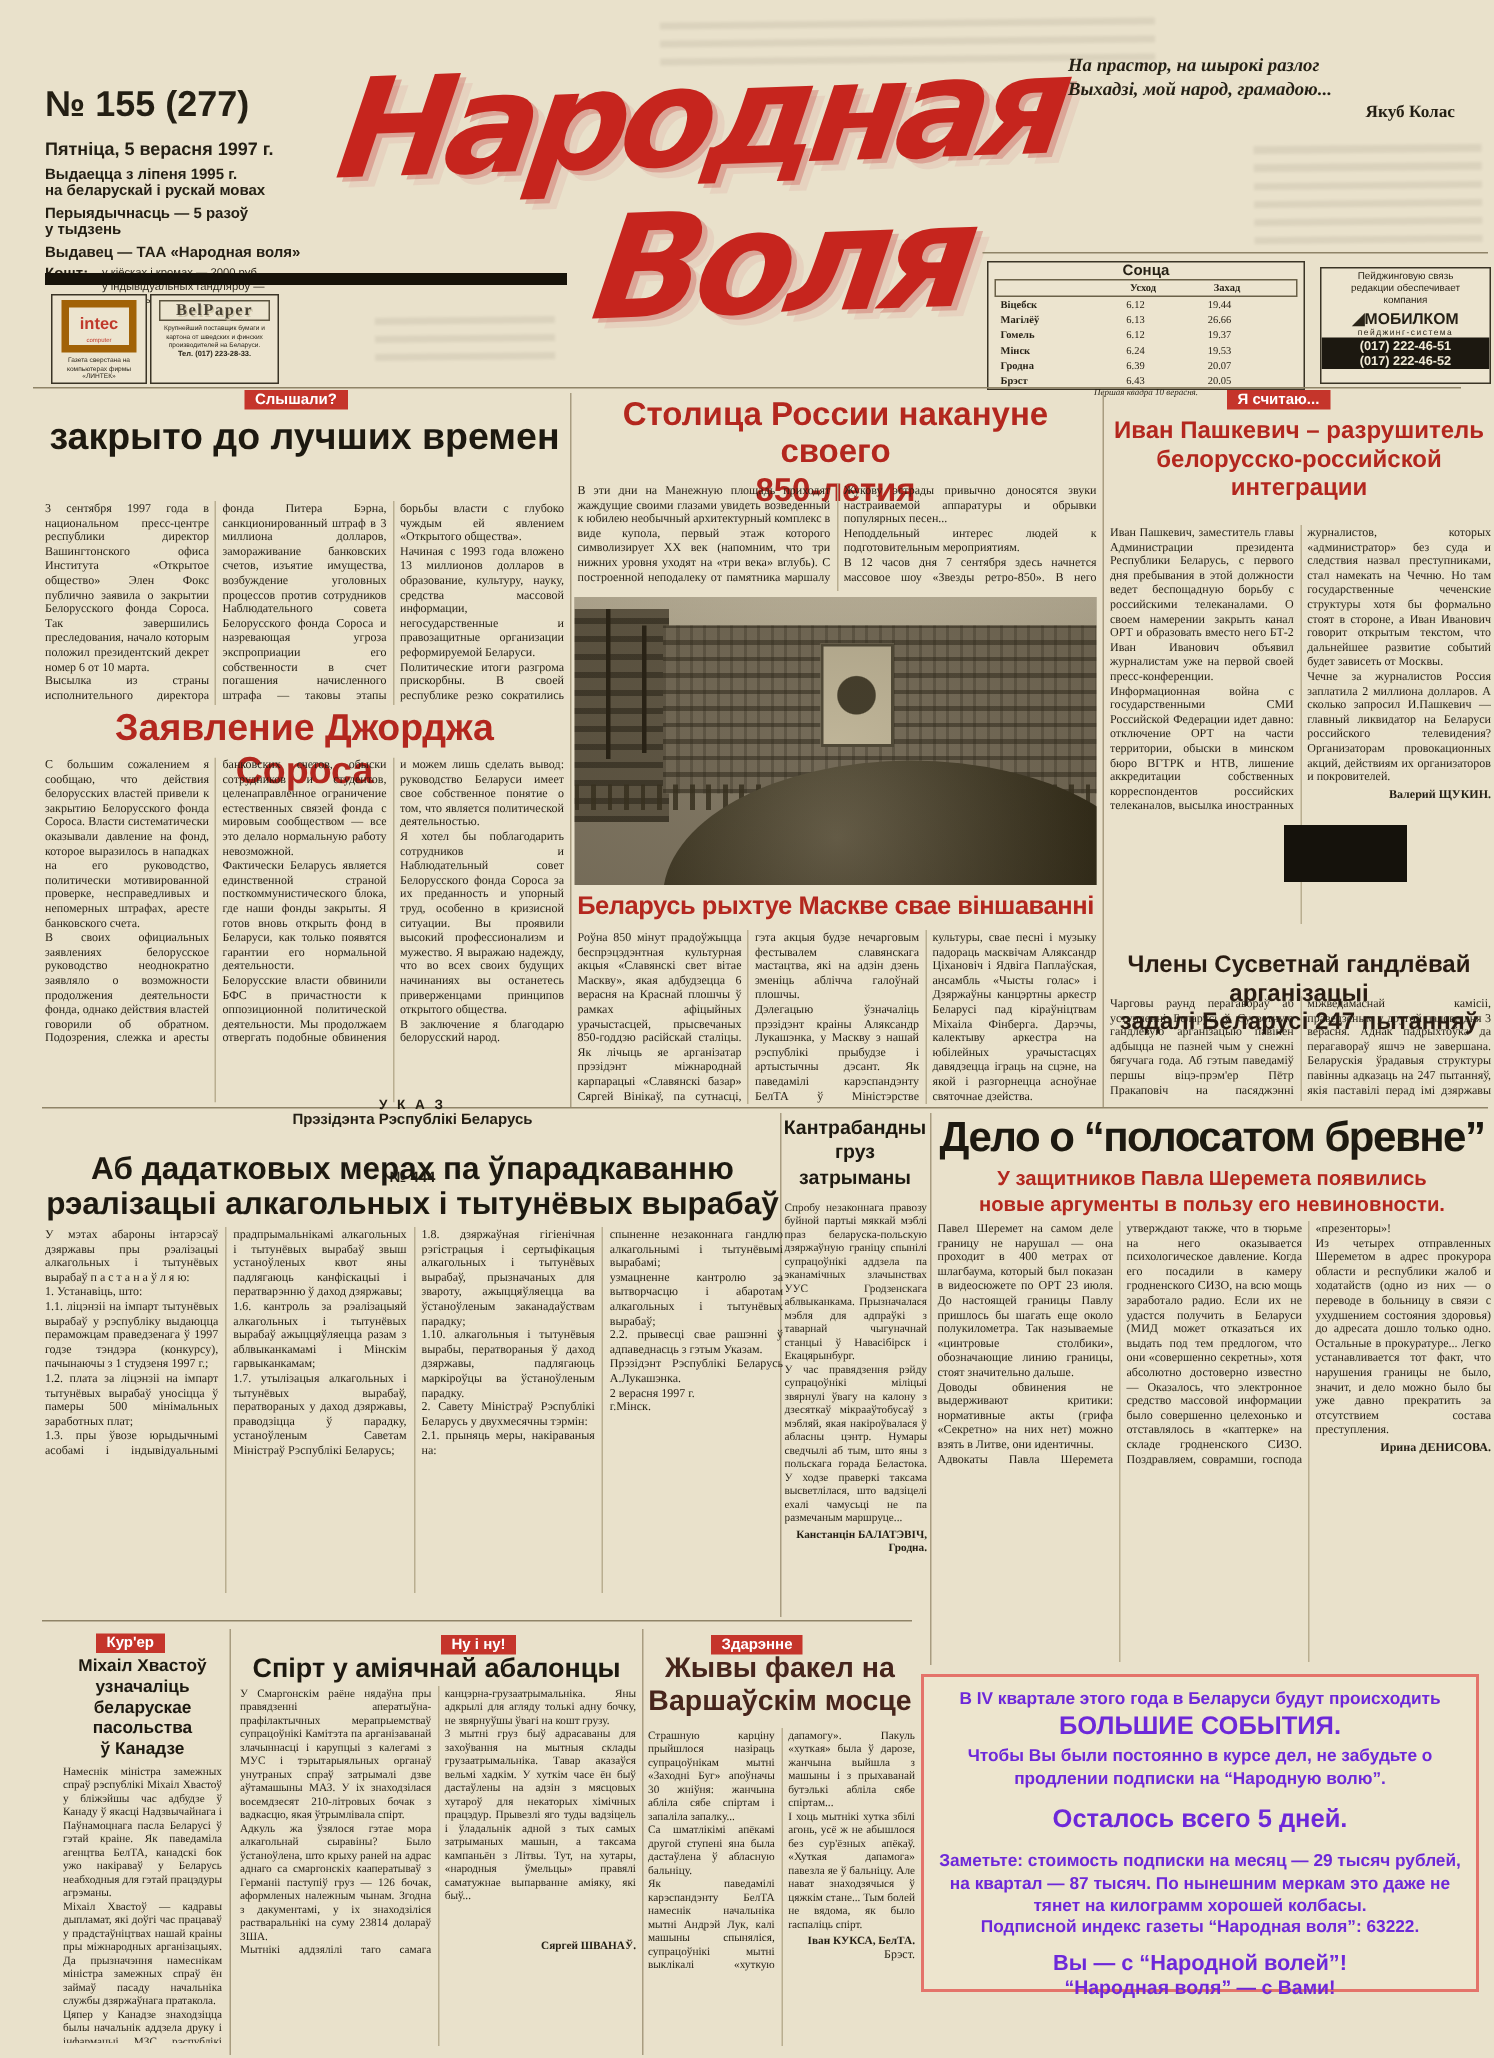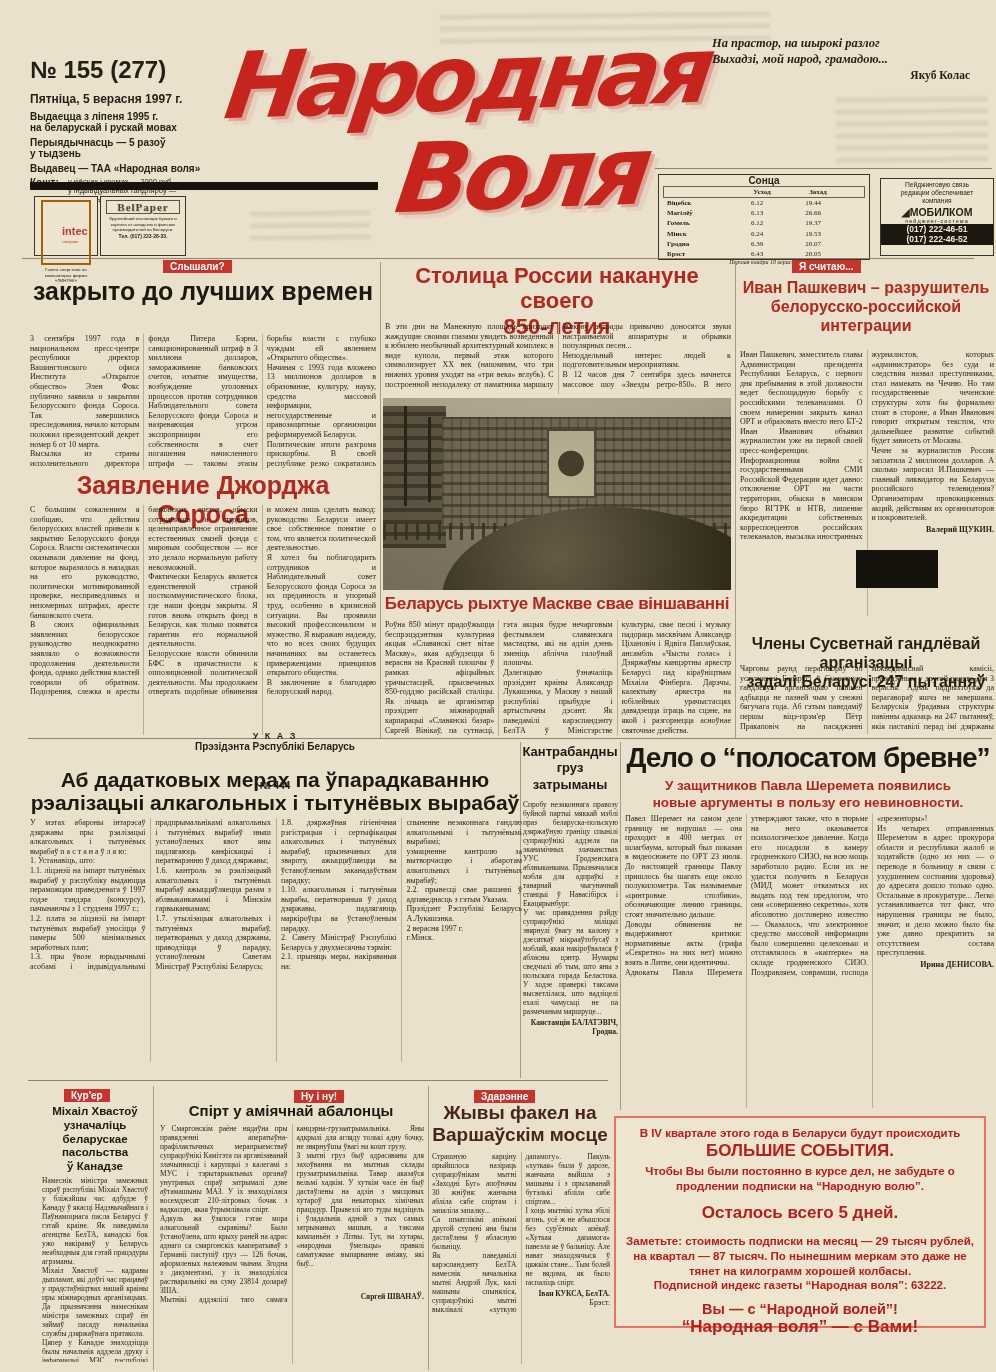--- a/index.html
+++ b/index.html
@@ -41,21 +41,21 @@
            background:radial-gradient(circle at 35% 28%,#6d6550,#2b2615 70%);}
   .ph-rail{position:absolute;left:0;right:0;bottom:26%;height:9%;
            background:repeating-linear-gradient(90deg,#352f1f 0 3px,transparent 3px 11px);opacity:.85;}
   .ph-lamp{position:absolute;width:3px;background:#221d13;}
   .ph-grain{position:absolute;inset:0;background:radial-gradient(rgba(70,58,35,.12),rgba(60,50,30,.3));}
   
   .sun-row{display:flex;font-size:7px;line-height:1.45;}
   .sun-city{width:62px;font-weight:bold;padding-left:8px;}
   .sun-v{width:56px;text-align:center;}
   
-  .adbox{border:2px solid #e4736a;color:#b91c1c;text-align:center;font-family:"Liberation Sans",sans-serif;
+  .adbox{border:2px solid #e4736a;color:#6d28d9;text-align:center;font-family:"Liberation Sans",sans-serif;
          font-weight:bold;background:#ede5ce;}
 </style>
 </head>
 <body>
 
 <div id="page">
 
   <div class="ghost" style="left:440px;top:6px;width:330px;height:36px;"></div>
   <div class="ghost" style="left:836px;top:92px;width:152px;height:70px;"></div>
   <div class="ghost" style="left:250px;top:210px;width:120px;height:30px;"></div>
@@ -72,21 +72,21 @@
       <div style="font-size:10px;font-weight:bold;width:38px;">Кошт:</div>
       <div class="pre" style="font-size:7.5px;">у кіёсках і кромах — 2000 руб.,
 у індывідуальных гандляроў —
 свабодны.</div>
     </div>
   </div>
 
   <div class="abs" style="left:30px;top:182px;width:348px;height:8px;background:#17130a;"></div>
 
   <div class="abs box" style="left:34px;top:196px;width:62px;height:58px;text-align:center;">
-    <div style="border:2px solid #a16207;margin:3px 6px 2px 6px;padding:19px;">
+    <div style="border:5px solid #a16207;margin:3px 6px 2px 6px;padding:1px;">
       <span class="sans" style="color:#c0392b;font-weight:bold;font-size:11px;">intec</span>
       <div class="sans" style="color:#c0392b;font-size:4px;">computer</div>
     </div>
     <div class="sans" style="font-size:4.4px;line-height:1.3;padding:0 2px;">Газета сверстана на компьютерах фирмы «ЛИНТЕК»</div>
   </div>
 
   <div class="abs box" style="left:100px;top:196px;width:84px;height:58px;text-align:center;">
     <div style="border:1px solid #5a523e;margin:3px 5px 2px 5px;font-family:'Liberation Serif',serif;font-weight:bold;font-size:11px;color:#4a4336;letter-spacing:1px;text-shadow:1px 1px 0 #cfc6ab;">BelPaper</div>
     <div class="sans" style="font-size:4.4px;line-height:1.3;padding:0 3px;">Крупнейший поставщик бумаги и картона от шведских и финских производителей на Беларуси.</div>
     <div class="sans" style="font-size:5px;font-weight:bold;">Тел. (017) 223-28-33.</div>
@@ -213,21 +213,21 @@
   </div>
 
   <div class="abs hl-red" style="left:383px;top:594px;width:348px;font-size:17px;letter-spacing:-.3px;">Беларусь рыхтуе Маскве свае віншаванні</div>
   <div class="abs bodytext cols3" style="left:385px;top:620px;width:346px;height:116px;">
     <span class="pre">Роўна 850 мінут прадоўжыцца беспрэцэдэнтная культурная акцыя «Славянскі свет вітае Маскву», якая адбудзецца 6 верасня на Краснай плошчы ў рамках афіцыйных урачыстасцей, прысвечаных 850-годдзю расійскай сталіцы. Як лічыць яе арганізатар прэзідэнт міжнароднай карпарацыі «Славянскі базар» Сяргей Вінікаў, па сутнасці, гэта акцыя будзе нечарговым фестывалем славянскага мастацтва, які на адзін дзень зменіць аблічча галоўнай плошчы.
 Дэлегацыю ўзначаліць прэзідэнт краіны Аляксандр Лукашэнка, у Маскву з нашай рэспублікі прыбудзе і артыстычны дэсант. Як паведамілі карэспандэнту БелТА ў Міністэрстве культуры, свае песні і музыку падораць масквічам Аляксандр Ціхановіч і Ядвіга Паплаўская, ансамбль «Чысты голас» і Дзяржаўны канцэртны аркестр Беларусі пад кіраўніцтвам Міхаіла Фінберга. Дарэчы, калектыву аркестра на юбілейных урачыстасцях давядзецца іграць на сцэне, на якой і разгорнецца асноўнае святочнае дзейства.
 Акцыя «Славянскі свет вітае Маскву» з самага цэнтра расійскай сталіцы будзе паказана ў прамым тэлеэфіры. На сувязь з маскоўскай тэлестудыяй выйдуць сталіцы дзесяці славянскіх дзяржаў. Як паведамілі карэспандэнту БелТА ў Нацыянальнай тэлерадыёкампаніі, для тэлемоста ў Беларусі падрыхтаваны немалы сюжэт, дзякуючы якому масквічы змогуць пачуць...</span>
     
   </div>
 
-  <div class="abs" style="left:792px;top:256px;"><span class="label-red">Я считаю...</span></div>
+  <div class="abs" style="left:818px;top:256px;"><span class="label-red">Я считаю...</span></div>
   <div class="abs hl-red pre" style="left:738px;top:278px;width:256px;font-size:16px;line-height:1.2;">Иван Пашкевич – разрушитель
 белорусско-российской
 интеграции</div>
   <div class="abs bodytext cols2" style="left:740px;top:350px;width:254px;height:266px;">
     <span class="pre">Иван Пашкевич, заместитель главы Администрации президента Республики Беларусь, с первого дня пребывания в этой должности ведет беспощадную борьбу с российскими телеканалами. О своем намерении закрыть канал ОРТ и образовать вместо него БТ-2 Иван Иванович объявил журналистам уже на первой своей пресс-конференции.
 Информационная война с государственными СМИ Российской Федерации идет давно: отключение ОРТ на части территории, обыски в минском бюро ВГТРК и НТВ, лишение аккредитации собственных корреспондентов российских телеканалов, высылка иностранных журналистов, которых «администратор» без суда и следствия назвал преступниками, стал намекать на Чечню. Но там государственные чеченские структуры хотя бы формально стоят в стороне, а Иван Иванович говорит открытым текстом, что дальнейшее развитие событий будет зависеть от Москвы.
 Чечне за журналистов Россия заплатила 2 миллиона долларов. А сколько запросил И.Пашкевич — главный ликвидатор на Беларуси российского телевидения? Организаторам провокационных акций, действиям их организаторов и покровителей.</span>
     <div class="byline">Валерий ЩУКИН.</div>
   </div>
   <div class="abs" style="left:856px;top:550px;width:82px;height:38px;background:#15120c;"></div>
@@ -299,21 +299,21 @@
 ў Канадзе</div>
   <div class="abs bodytext" style="left:42px;top:1176px;width:106px;height:186px;font-size:7.5px;">
     <span class="pre">Намеснік міністра замежных спраў рэспублікі Міхаіл Хвастоў у бліжэйшы час адбудзе ў Канаду ў якасці Надзвычайнага і Паўнамоцнага пасла Беларусі ў гэтай краіне. Як паведаміла агенцтва БелТА, канадскі бок ужо накіраваў у Беларусь неабходныя для гэтай працэдуры агрэманы.
 Міхаіл Хвастоў — кадравы дыпламат, які доўгі час працаваў у прадстаўніцтвах нашай краіны пры міжнародных арганізацыях. Да прызначэння намеснікам міністра замежных спраў ён займаў пасаду начальніка службы дзяржаўнага пратакола.
 Цяпер у Канадзе знаходзіцца былы начальнік аддзела друку і інфармацыі МЗС рэспублікі Уладзімір Кабяняў. Ён займаецца падшуканнем памяшкання для беларускай дыпламатычнай місіі.</span>
     
     
   </div>
 
   <div class="abs" style="left:246px;top:1086px;margin-left:48px;"><span class="label-red">Ну і ну!</span></div>
-  <div class="abs hl-black" style="left:158px;top:1102px;width:266px;font-size:15px;">Спірт у аміячнай абалонцы</div>
+  <div class="abs hl-black" style="left:158px;top:1102px;width:266px;font-size:18px;">Спірт у аміячнай абалонцы</div>
   <div class="abs bodytext cols2" style="left:160px;top:1124px;width:264px;height:240px;font-size:7.5px;">
     <span class="pre">У Смаргонскім раёне нядаўна пры правядзенні аператыўна-прафілактычных мерапрыемстваў супрацоўнікі Камітэта па арганізаванай злачыннасці і карупцыі з калегамі з МУС і тэрытарыяльных органаў унутраных спраў затрымалі дзве аўтамашыны МАЗ. У іх знаходзілася восемдзесят 210-літровых бочак з вадкасцю, якая ўтрымлівала спірт.
 Адкуль жа ўзялося гэтае мора алкагольнай сыравіны? Было ўстаноўлена, што крыху раней на адрас аднаго са смаргонскіх кааператываў з Германіі паступіў груз — 126 бочак, аформленых належным чынам. Згодна з дакументамі, у іх знаходзіліся растваральнікі на суму 23814 долараў ЗША.
 Мытнікі аддзялілі таго самага канцэрна-грузаатрымальніка. Яны адкрылі для агляду толькі адну бочку, не звярнуўшы ўвагі на кошт грузу.
 З мытні груз быў адрасаваны для захоўвання на мытныя склады грузаатрымальніка. Тавар аказаўся вельмі хадкім. У хуткім часе ён быў дастаўлены на адзін з мясцовых хутароў для некаторых хімічных працэдур. Прывезлі яго туды вадзіцель і ўладальнік адной з тых самых затрыманых машын, а таксама кампаньён з Літвы. Тут, на хутары, «народныя ўмельцы» правялі саматужнае выпарванне аміяку, які быў...</span>
     <div class="byline" style="font-size:7.5px;margin-top:24px;">Сяргей ШВАНАЎ.</div>
   </div>
 
   <div class="abs" style="left:474px;top:1086px;"><span class="label-red">Здарэнне</span></div>
   <div class="abs hl-black" style="left:430px;top:1102px;width:180px;font-size:19px;line-height:1.15;color:#47251c;">
@@ -330,16 +330,16 @@
   </div>
 
   <div class="abs adbox" style="left:614px;top:1116px;width:372px;height:212px;padding:8px 10px;box-sizing:border-box;">
     <div style="font-size:11.5px;line-height:1.3;">В IV квартале этого года в Беларуси будут происходить</div>
     <div style="font-size:17px;">БОЛЬШИЕ СОБЫТИЯ.</div>
     <div style="font-size:11.5px;line-height:1.3;margin-top:3px;">Чтобы Вы были постоянно в курсе дел, не забудьте о продлении подписки на “Народную волю”.</div>
     <div style="font-size:17px;margin-top:9px;">Осталось всего 5 дней.</div>
     <div style="font-size:11.5px;line-height:1.3;margin-top:11px;">Заметьте: стоимость подписки на месяц — 29 тысяч рублей, на квартал — 87 тысяч. По нынешним меркам это даже не тянет на килограмм хорошей колбасы.</div>
     <div style="font-size:11.5px;">Подписной индекс газеты “Народная воля”: 63222.</div>
     <div style="font-size:14.5px;margin-top:10px;">Вы — с “Народной волей”!</div>
-    <div style="font-size:17px;">“Народная воля” — с Вами!</div>
+    <div style="font-size:13px;">“Народная воля” — с Вами!</div>
   </div>
 
 </div>
 
 </body></html>

